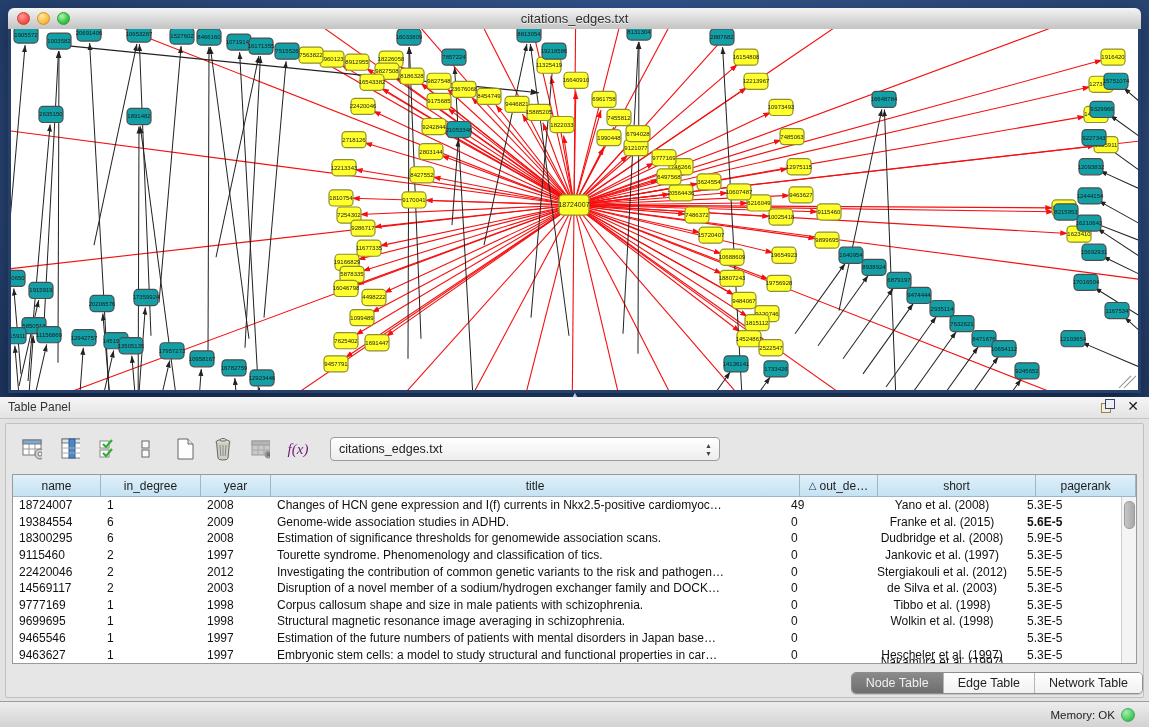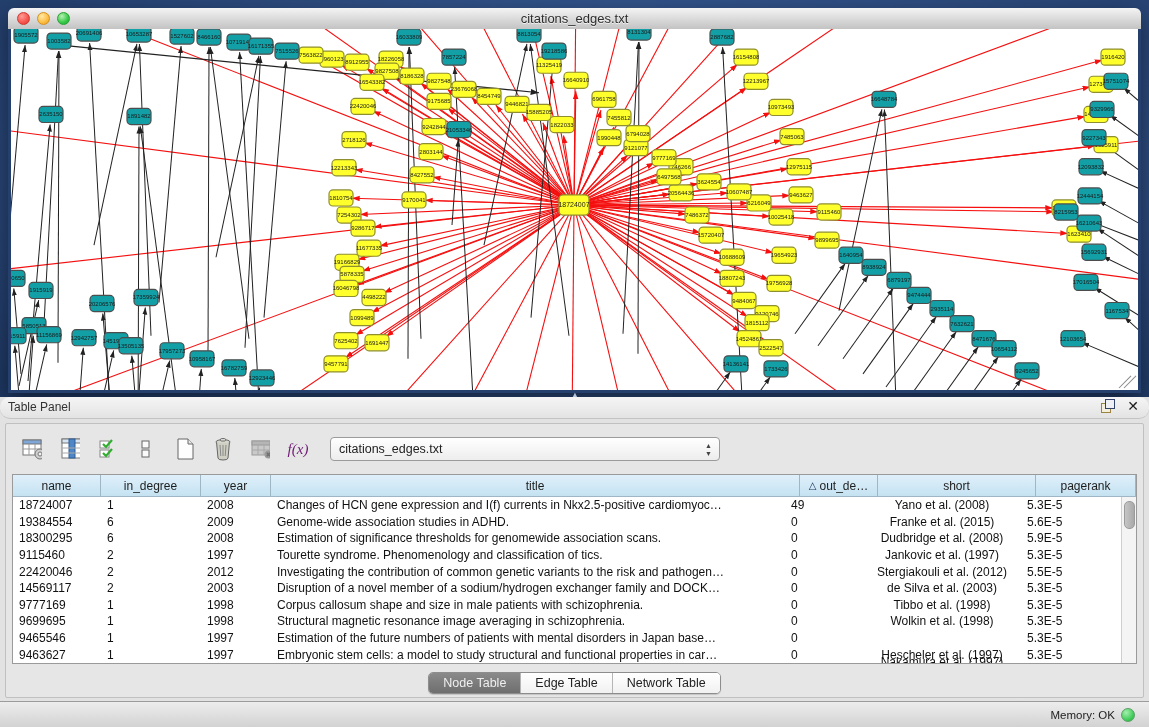--- a/index.html
+++ b/index.html
@@ -21,21 +21,21 @@
     font-size:13px;color:#2d2d2d;text-shadow:0 1px 0 rgba(255,255,255,.7);}
   #canvas-wrap{position:absolute;left:0;right:0;top:21px;bottom:0;
     border:3px solid #26406e;border-top:none;background:#fff;overflow:hidden;}
   #graph-svg{display:block;width:100%;height:100%;}
   
   #panel-resize-handle{position:absolute;left:567px;top:392px;width:16px;height:7px;color:#b9c6da;
     font-size:9px;line-height:7px;text-align:center;cursor:row-resize;}
   
   #table-panel{position:absolute;left:0;top:397px;width:1149px;height:304px;background:#e2e2e2;}
   #panel-titlebar{height:21px;background:linear-gradient(#f5f5f5,#e3e3e3);
-    border-bottom:1px solid #c4c4c4;position:relative;border-radius:10px;}
+    border-bottom:1px solid #c4c4c4;position:relative;}
   #panel-title{font-size:12px;color:#333;line-height:21px;padding-left:8px;}
   #panel-tb-icons{position:absolute;right:10px;top:2px;display:flex;gap:12px;align-items:center;}
   #float-icon{position:relative;width:14px;height:14px;}
   #float-icon .sq1{position:absolute;left:0;bottom:0;width:8px;height:8px;border:1.5px solid #9a8440;background:#f4efdc;}
   #float-icon .sq2{position:absolute;right:0;top:0;width:8px;height:8px;border:1.5px solid #33426b;background:#eef0f6;}
   #panel-close{font-size:14px;font-weight:bold;color:#1c1c1c;line-height:14px;cursor:pointer;}
   #panel-body{position:absolute;left:5px;right:5px;top:26px;bottom:3px;
     border:1px solid #c0c0c0;border-radius:2px;background:#e6e6e6;}
   
   #toolbar{position:absolute;left:10px;top:8px;height:34px;display:flex;align-items:center;gap:6px;}
@@ -58,21 +58,21 @@
   #table-scroll{display:flex;flex:1 1 auto;min-height:0;}
   #table-body{flex:1 1 auto;overflow:hidden;}
   .trow{display:flex;height:16.6px;align-items:center;font-size:12px;color:#111;cursor:default;}
   .tcell{box-sizing:border-box;padding:0 6px;white-space:nowrap;overflow:hidden;flex:none;}
   .tcell.flex{flex:1 1 auto;}
   .tcell.center{text-align:center;}
   #vscroll{flex:none;width:14px;background:#f4f4f4;border-left:1px solid #cfcfcf;position:relative;}
   #vthumb{position:absolute;left:2px;top:4px;width:9px;height:26px;border-radius:5px;
     background:linear-gradient(90deg,#c6c6c6,#a9a9a9);border:1px solid #9b9b9b;}
   
-  #tab-bar{position:absolute;left:0;right:0;top:248px;display:flex;justify-content:center;}
+  #tab-bar{position:absolute;left:0;right:0;top:248px;display:flex;justify-content:flex-end;}
   #tab-group{display:inline-flex;border:1px solid #8d8d8d;border-radius:5px;overflow:hidden;
     background:#fdfdfd;box-shadow:0 1px 1px rgba(0,0,0,.15);}
   .tab{padding:3px 14px;font-size:12.5px;color:#222;border-right:1px solid #b5b5b5;cursor:pointer;
     background:linear-gradient(#ffffff,#f1f1f1);}
   .tab:last-child{border-right:none;}
   .tab.active{background:linear-gradient(#8a8a8a,#6e6e6e);color:#efefef;}
   
   #status-bar{position:absolute;left:0;top:701px;width:1149px;height:26px;
     background:linear-gradient(#ededed,#d2d2d2);border-top:1px solid #9c9c9c;
     display:flex;align-items:center;justify-content:flex-end;gap:6px;padding-right:14px;box-sizing:border-box;}
@@ -914,21 +914,21 @@
               <div class="tcell center" style="width: 158px;">Yano et al. (2008)</div>
               <div class="tcell" style="width: 100px;">5.3E-5</div>
             </div>
             <div class="trow">
               <div class="tcell" style="width: 88px;">19384554</div>
               <div class="tcell" style="width: 100px;">6</div>
               <div class="tcell" style="width: 70px;">2009</div>
               <div class="tcell flex">Genome-wide association studies in ADHD.</div>
               <div class="tcell" style="width: 78px;">0</div>
               <div class="tcell center" style="width: 158px;">Franke et al. (2015)</div>
-              <div class="tcell" style="width: 100px;">5.6E-5</div>
+              <div class="tcell" style="width: 100px; font-weight: bold;">5.6E-5</div>
             </div>
             <div class="trow">
               <div class="tcell" style="width: 88px;">18300295</div>
               <div class="tcell" style="width: 100px;">6</div>
               <div class="tcell" style="width: 70px;">2008</div>
               <div class="tcell flex">Estimation of significance thresholds for genomewide association scans.</div>
               <div class="tcell" style="width: 78px;">0</div>
               <div class="tcell center" style="width: 158px;">Dudbridge et al. (2008)</div>
               <div class="tcell" style="width: 100px;">5.9E-5</div>
             </div>

